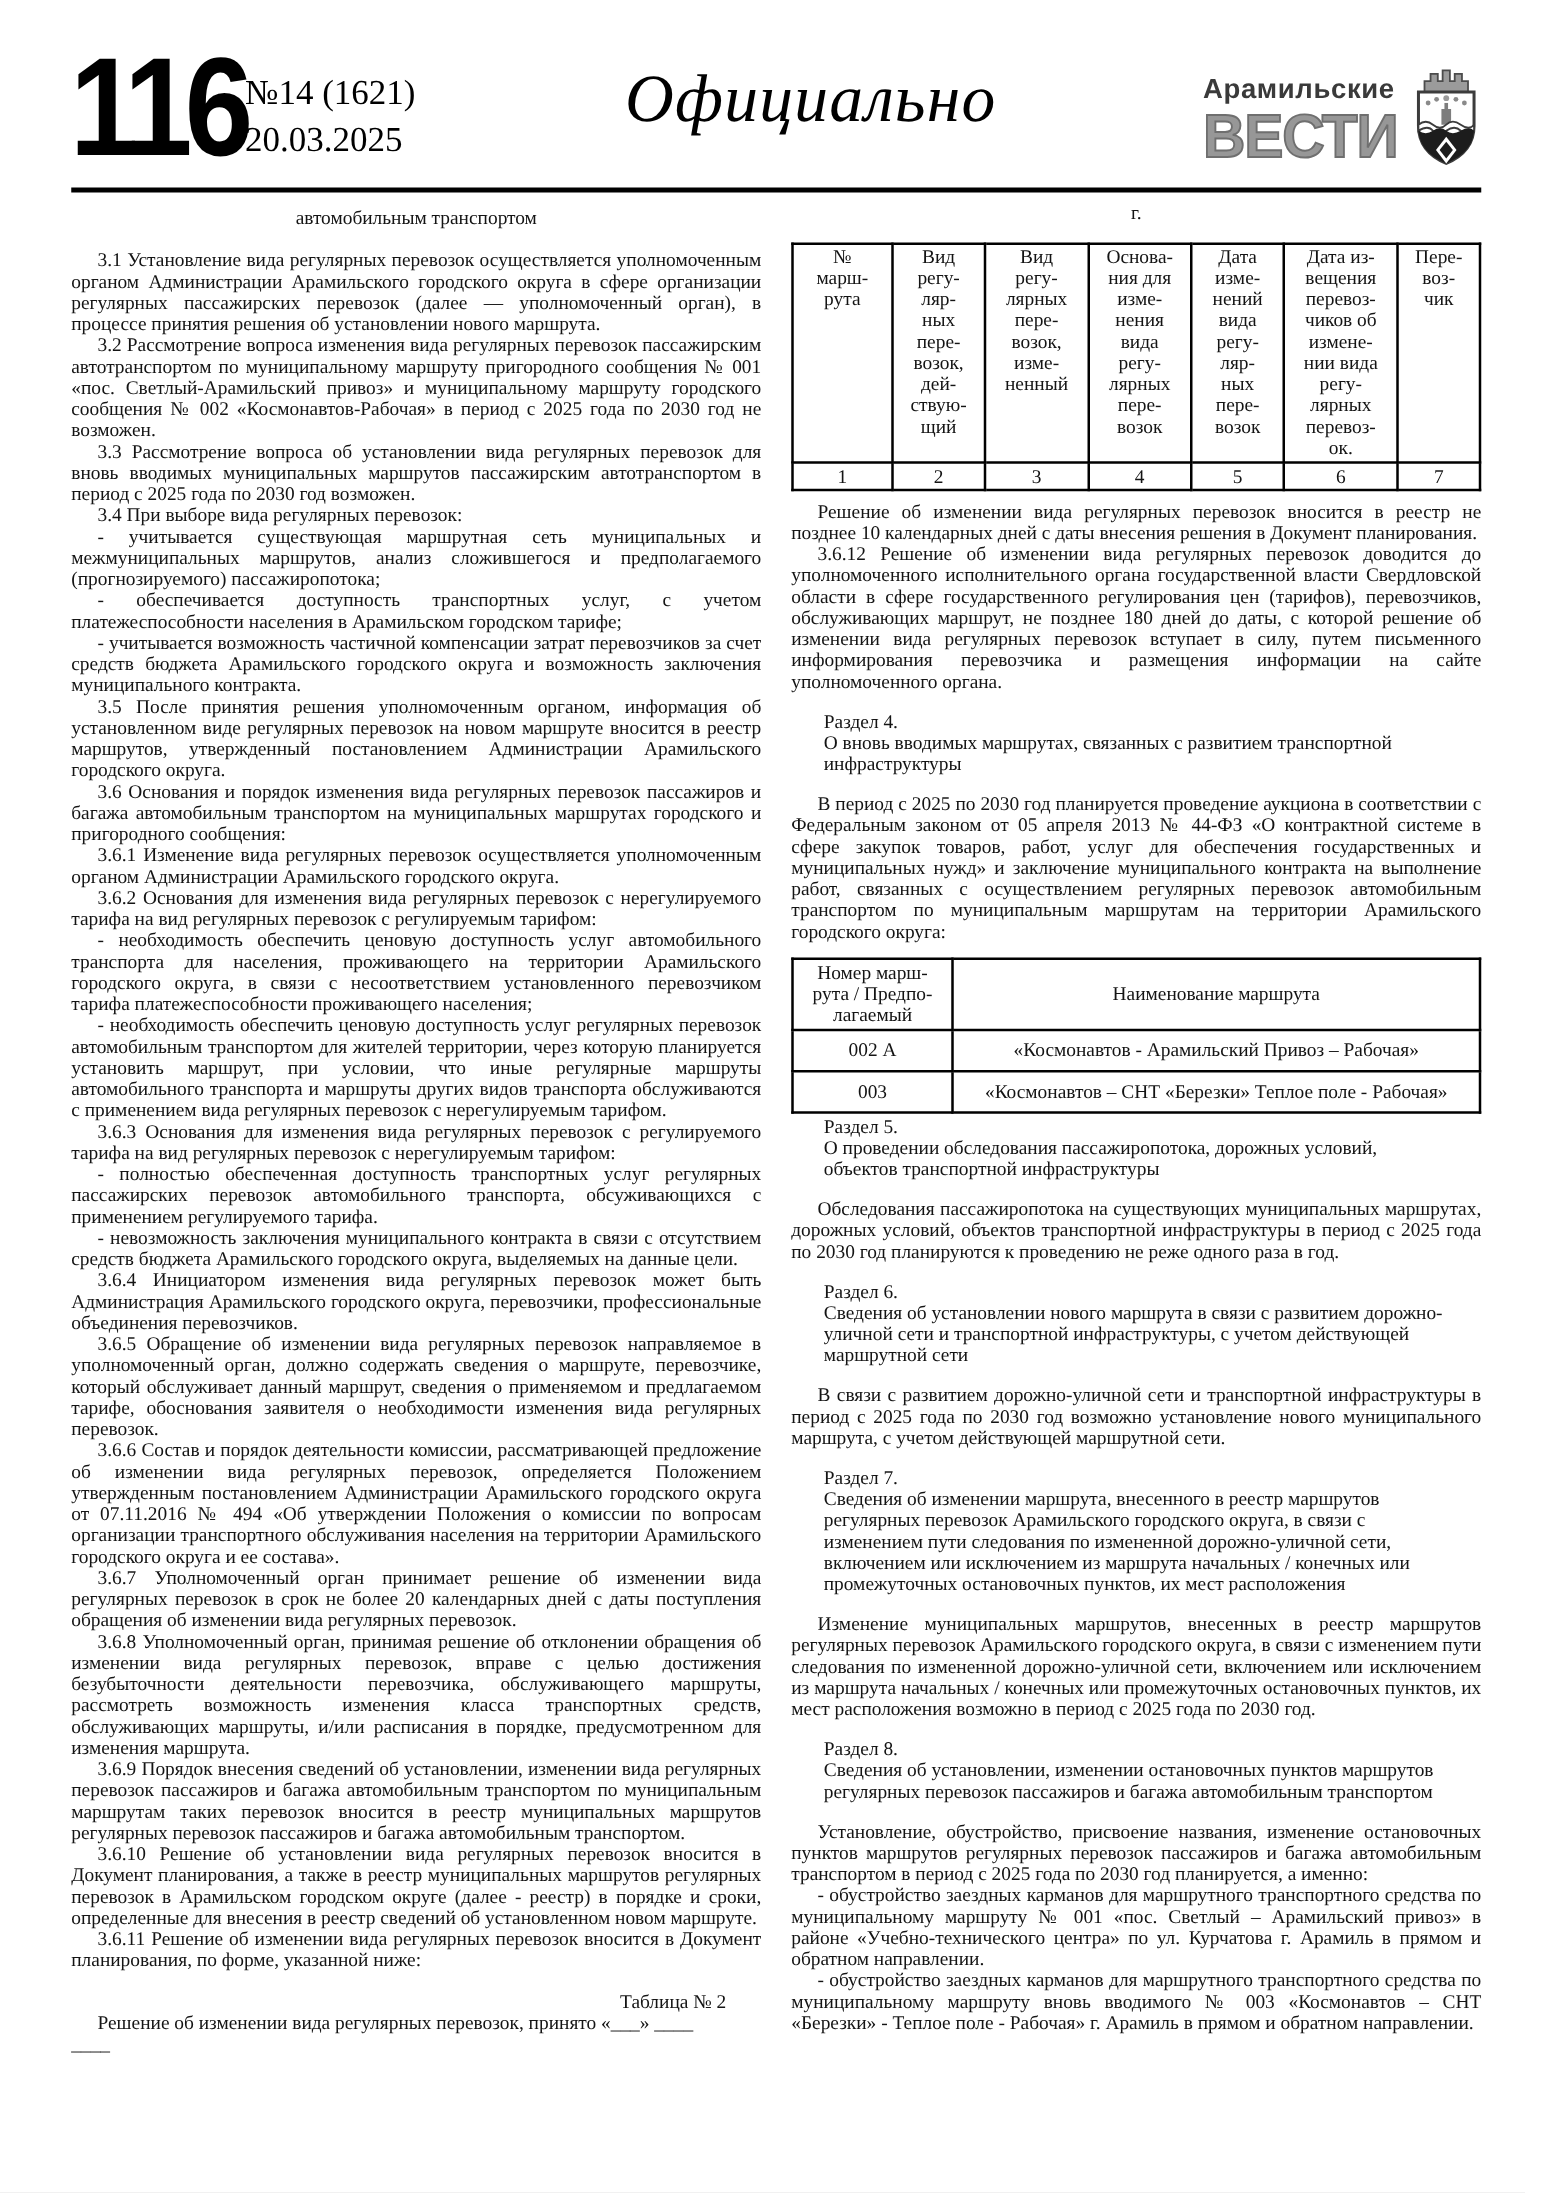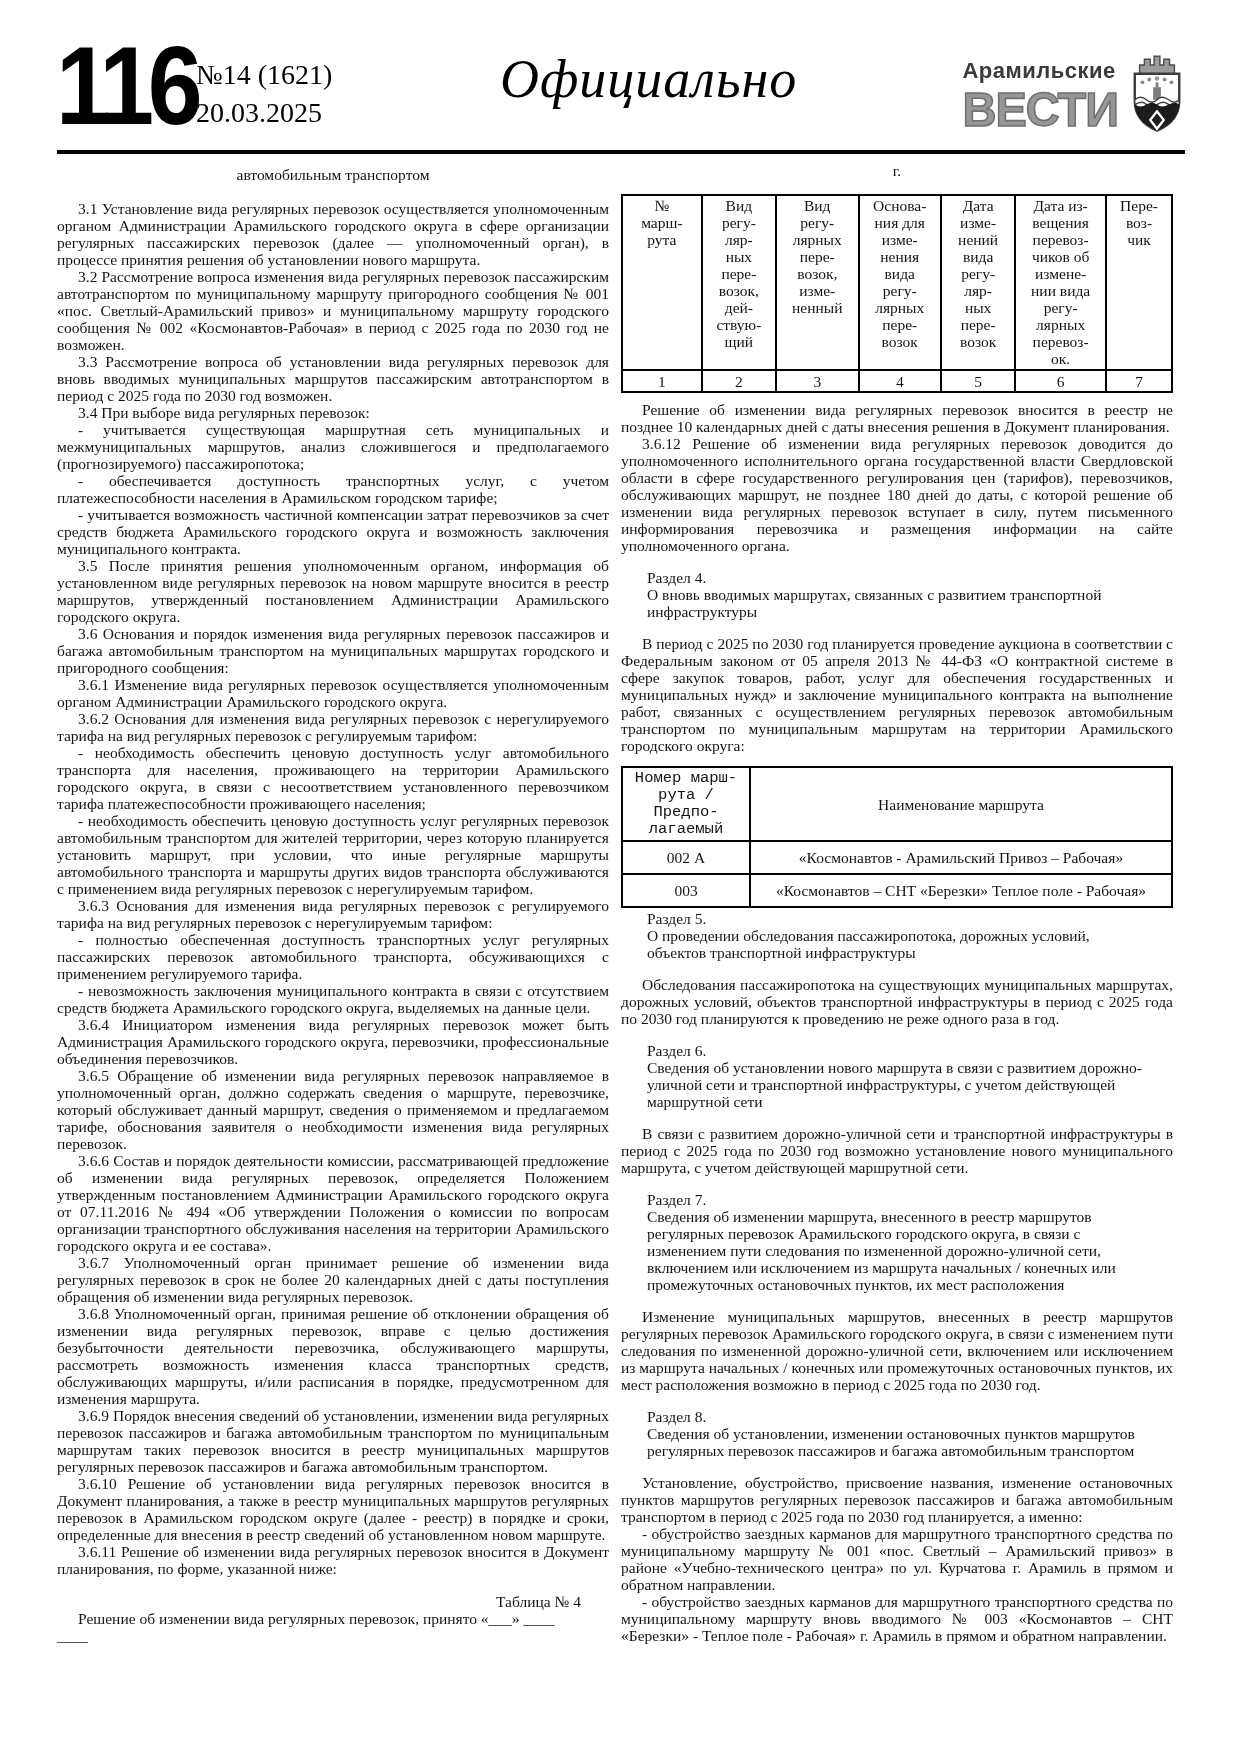--- a/index.html
+++ b/index.html
@@ -13,38 +13,38 @@
   .h-issue{position:absolute;left:196px;top:56px;font-size:28px;line-height:1.35;color:#000;}
   .masthead{position:absolute;left:500px;top:48px;font-size:54px;font-style:italic;
             letter-spacing:1px;color:#000;}
   .brand{position:absolute;right:55px;top:50px;display:flex;gap:10px;align-items:center;}
   .brand-txt{display:flex;flex-direction:column;font-family:"Liberation Sans",sans-serif;line-height:1;}
   .brand-top{font-weight:bold;font-size:22px;color:#3a3a3a;letter-spacing:.5px;}
   .brand-bottom{font-weight:bold;font-size:47px;color:#979797;-webkit-text-stroke:1.5px #6f6f6f;
                 letter-spacing:-1px;margin-top:2px;transform:scaleY(1.04);transform-origin:top left;}
   .rule{position:absolute;left:57px;top:150px;width:1128px;height:4px;background:#000;}
   
-  .cols{position:absolute;left:57px;top:160px;width:1128px;display:flex;gap:12px;
+  .cols{position:absolute;left:57px;top:160px;width:1128px;display:flex;gap:24px;
         font-size:15.5px;line-height:17px;}
   .col{width:552px;}
   .col p{margin:0;text-align:justify;text-indent:21px;}
   .col-title{text-align:center;margin:6px 0 17px;}
   .g-label{text-align:center;margin:2px 0 15px;}
   .sect{text-align:left;margin:15px 0;padding:0 26px;}
   .sect .sect-num{margin-bottom:0;}
   
   table{border-collapse:collapse;width:100%;}
   .t1{margin:5px 0 8px;}
   .t1 td{border:2px solid #000;text-align:center;vertical-align:top;
          white-space:pre-line;line-height:17px;padding:1px 1px 2px;}
   .t1 .numrow td{padding:0;line-height:19px;height:20px;vertical-align:middle;white-space:normal;}
   .t2{margin:12px 0 2px;}
   .t2 td{border:2px solid #000;text-align:center;vertical-align:middle;
          line-height:17px;padding:2px 4px;}
-  .t2 .t2-h1{white-space:pre-line;width:118px;font-family:Liberation Mono, monospace;}
+  .t2 .t2-h1{white-space:pre-line;width:118px;}
   .t2 .t2-row td{height:27px;}
   .tbl-caption{text-align:right;padding-right:28px;margin-top:16px;}
   .footer-line{text-indent:34px;}
   .blank-line{text-align:left;}
 </style>
 </head>
 <body>
 
 <div class="page">
 
@@ -102,21 +102,21 @@
       <p>- полностью обеспеченная доступность транспортных услуг регулярных пассажирских перевозок автомобильного транспорта, обсуживающихся с применением регулируемого тарифа.</p>
       <p>- невозможность заключения муниципального контракта в связи с отсутствием средств бюджета Арамильского городского округа, выделяемых на данные цели.</p>
       <p>3.6.4 Инициатором изменения вида регулярных перевозок может быть Администрация Арамильского городского округа, перевозчики, профессиональные объединения перевозчиков.</p>
       <p>3.6.5 Обращение об изменении вида регулярных перевозок направляемое в уполномоченный орган, должно содержать сведения о маршруте, перевозчике, который обслуживает данный маршрут, сведения о применяемом и предлагаемом тарифе, обоснования заявителя о необходимости изменения вида регулярных перевозок.</p>
       <p>3.6.6 Состав и порядок деятельности комиссии, рассматривающей предложение об изменении вида регулярных перевозок, определяется Положением утвержденным постановлением Администрации Арамильского городского округа от 07.11.2016 № 494 «Об утверждении Положения о комиссии по вопросам организации транспортного обслуживания населения на территории Арамильского городского округа и ее состава».</p>
       <p>3.6.7 Уполномоченный орган принимает решение об изменении вида регулярных перевозок в срок не более 20 календарных дней с даты поступления обращения об изменении вида регулярных перевозок.</p>
       <p>3.6.8 Уполномоченный орган, принимая решение об отклонении обращения об изменении вида регулярных перевозок, вправе с целью достижения безубыточности деятельности перевозчика, обслуживающего маршруты, рассмотреть возможность изменения класса транспортных средств, обслуживающих маршруты, и/или расписания в порядке, предусмотренном для изменения маршрута.</p>
       <p>3.6.9 Порядок внесения сведений об установлении, изменении вида регулярных перевозок пассажиров и багажа автомобильным транспортом по муниципальным маршрутам таких перевозок вносится в реестр муниципальных маршрутов регулярных перевозок пассажиров и багажа автомобильным транспортом.</p>
       <p>3.6.10 Решение об установлении вида регулярных перевозок вносится в Документ планирования, а также в реестр муниципальных маршрутов регулярных перевозок в Арамильском городском округе (далее - реестр) в порядке и сроки, определенные для внесения в реестр сведений об установленном новом маршруте.</p>
       <p>3.6.11 Решение об изменении вида регулярных перевозок вносится в Документ планирования, по форме, указанной ниже:</p>
-      <div class="tbl-caption">Таблица № 4</div>
+      <div class="tbl-caption">Таблица № 2</div>
       <p class="footer-line">Решение об изменении вида регулярных перевозок, принято «___» ____</p>
       <div class="blank-line">____</div>
     </div>
 
     <div class="col">
       <div class="g-label">г.</div>
 
       <table class="t1">
         <colgroup>
           <col style="width:14.5%">

